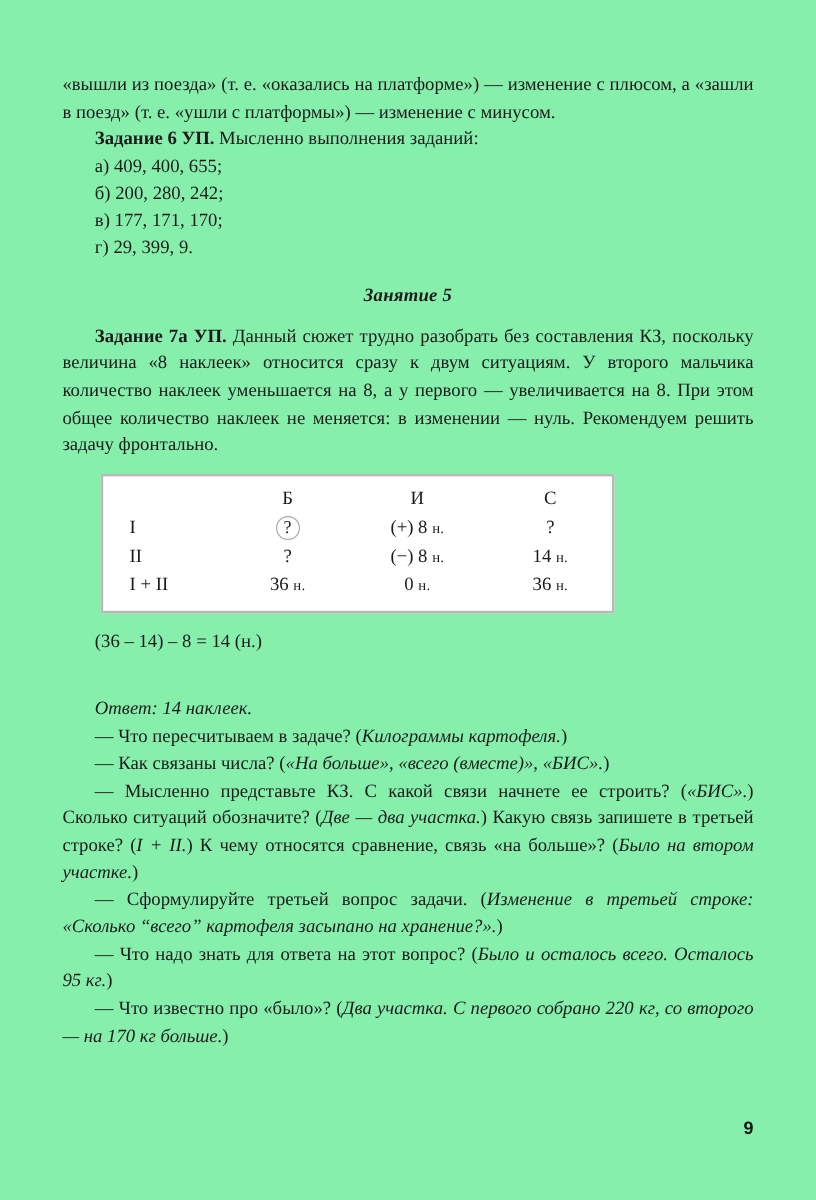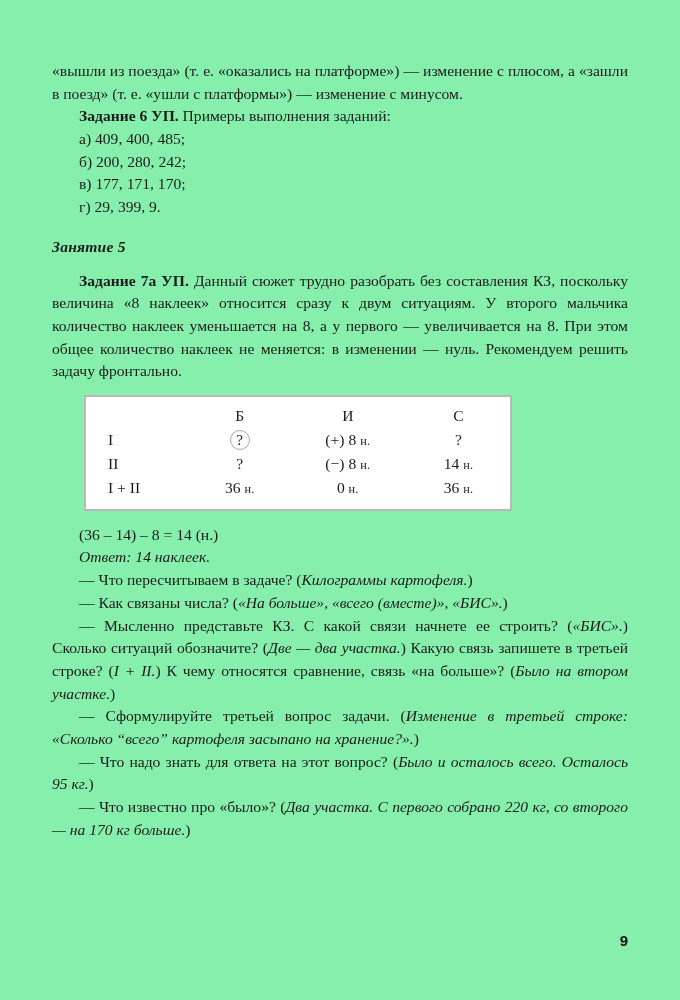--- a/index.html
+++ b/index.html
@@ -28,23 +28,24 @@
     text-justify: inter-word;
     hyphens: none;
   }
   p.indent {
     text-indent: 27px;
   }
   p.noindent {
     text-indent: 0;
   }
   .b { font-weight: bold; }
-  .i { font-style: italic; }
+  .i { font-style: italic; margin-top: 34px; }
 
   .heading-zanyatie {
+    text-align: center;
     font-weight: bold;
     font-style: italic;
     font-size: 15.6px;
     margin: 17px 0 11px 0;
     letter-spacing: 0.2px;
   }
 
   
   .kz-wrap {
     margin: 12px 0 13px 0;
@@ -109,23 +110,23 @@
     color: #111111;
   }
 </style>
 </head>
 <body>
 
 <div class="page">
 
   <p class="noindent">«вышли из поезда» (т. е. «оказались на платформе») — изменение с плюсом, а «зашли в поезд» (т. е. «ушли с платформы») — изменение с минусом.</p>
 
-  <p class="indent"><span class="b">Задание 6 УП.</span><span> Примеры выполнения заданий:</span></p>
+  <p class="indent"><span class="b">Задание 6 УП.</span><span> Мысленно выполнения заданий:</span></p>
 
-  <p class="indent">а) 409, 400, 485;</p>
+  <p class="indent">а) 409, 400, 655;</p>
   <p class="indent">б) 200, 280, 242;</p>
   <p class="indent">в) 177, 171, 170;</p>
   <p class="indent">г) 29, 399, 9.</p>
 
 
   <div class="heading-zanyatie">Занятие 5</div>
 
   <p class="indent"><span class="b">Задание 7а УП.</span><span> Данный сюжет трудно разобрать без составления КЗ, поскольку величина «8 наклеек» относится сразу к двум ситуациям. У второго мальчика количество наклеек уменьшается на 8, а у первого — увеличивается на 8. При этом общее количество наклеек не меняется: в изменении — нуль. Рекомендуем решить задачу фронтально.</span></p>
 
   <div class="kz-wrap">

